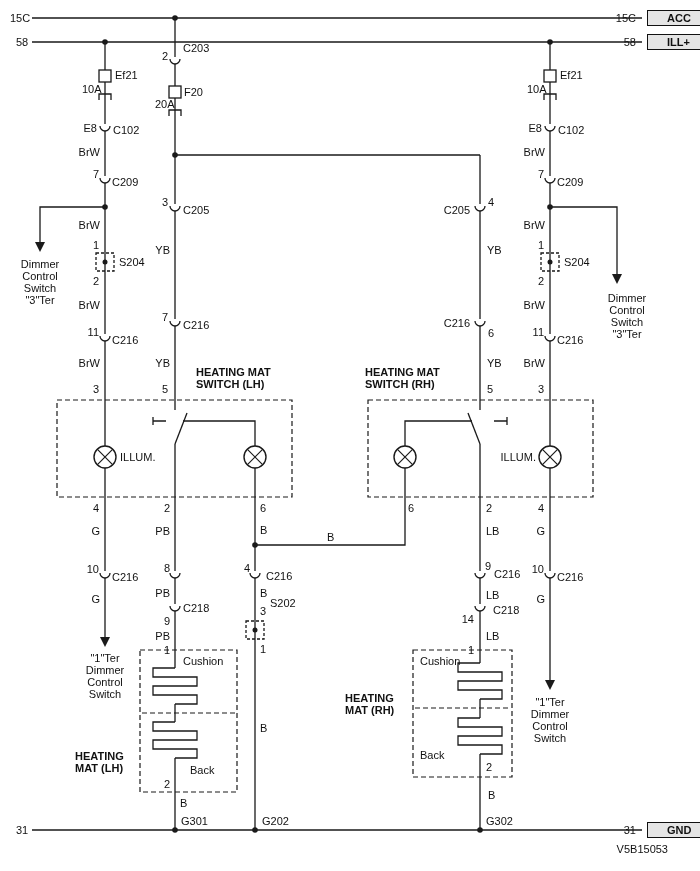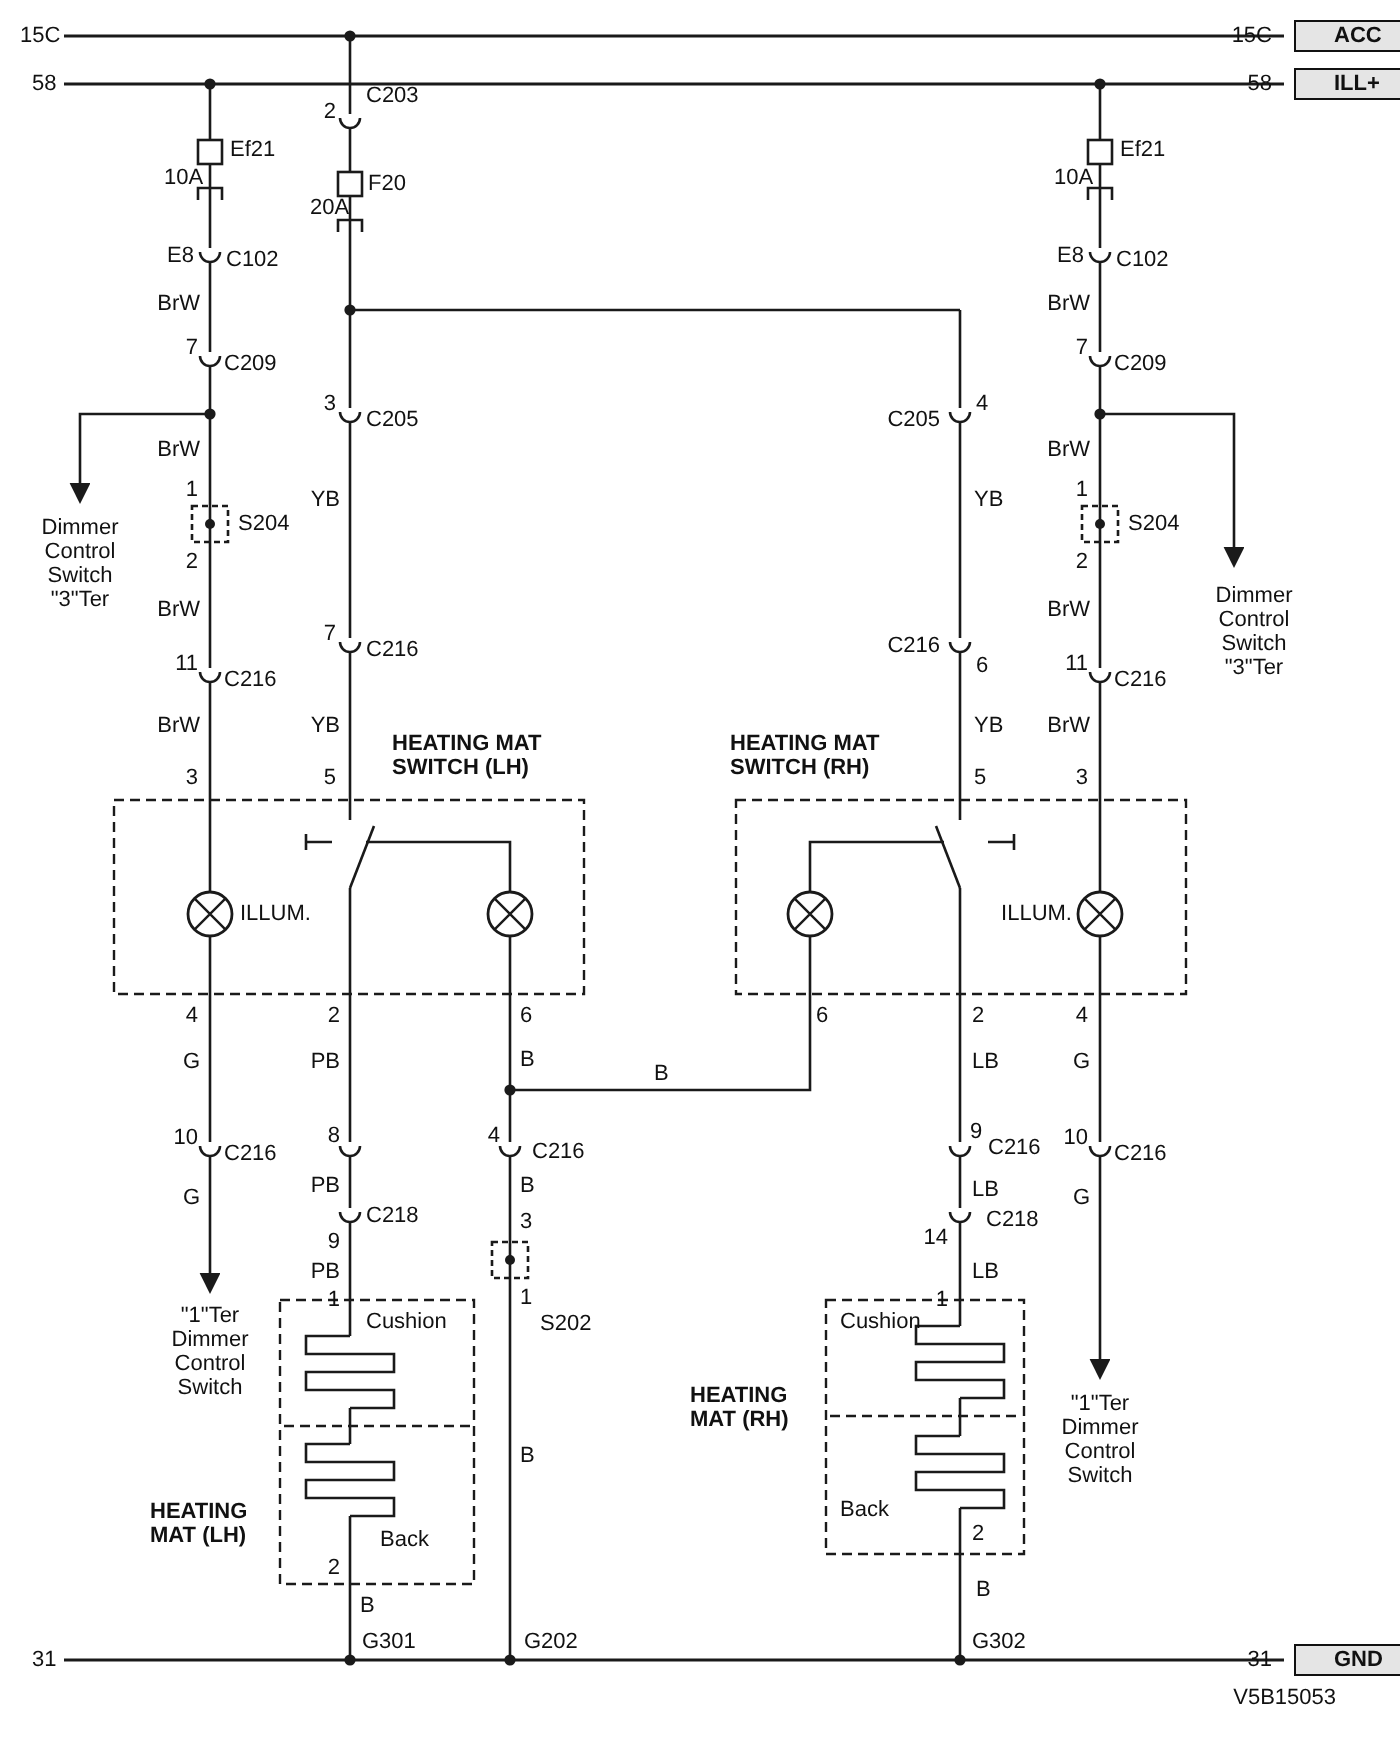--- a/index.html
+++ b/index.html
@@ -227,21 +227,21 @@
       <div class="lbl r" style="left: 170px; top: 778px;">2</div>
       <div class="lbl" style="left: 180px; top: 797px;">B</div>
       <div class="lbl" style="left: 181px; top: 815px;">G301</div>
       <div class="lbl" style="left: 260px; top: 502px;">6</div>
       <div class="lbl" style="left: 260px; top: 524px;">B</div>
       <div class="lbl" style="left: 327px; top: 531px;">B</div>
       <div class="lbl r" style="left: 250px; top: 562px;">4</div>
       <div class="lbl" style="left: 266px; top: 570px;">C216</div>
       <div class="lbl" style="left: 260px; top: 587px;">B</div>
       <div class="lbl" style="left: 260px; top: 605px;">3</div>
-      <div class="lbl" style="left: 270px; top: 656px;">S202</div>
+      <div class="lbl" style="left: 270px; top: 597px;">S202</div>
       <div class="lbl" style="left: 260px; top: 643px;">1</div>
       <div class="lbl" style="left: 260px; top: 722px;">B</div>
       <div class="lbl" style="left: 262px; top: 815px;">G202</div>
       <div class="lbl" style="left: 408px; top: 502px;">6</div>
       <div class="lbl r" style="left: 470px; top: 204px;">C205</div>
       <div class="lbl" style="left: 488px; top: 196px;">4</div>
       <div class="lbl" style="left: 487px; top: 244px;">YB</div>
       <div class="lbl r" style="left: 470px; top: 317px;">C216</div>
       <div class="lbl" style="left: 488px; top: 327px;">6</div>
       <div class="lbl" style="left: 487px; top: 357px;">YB</div>

